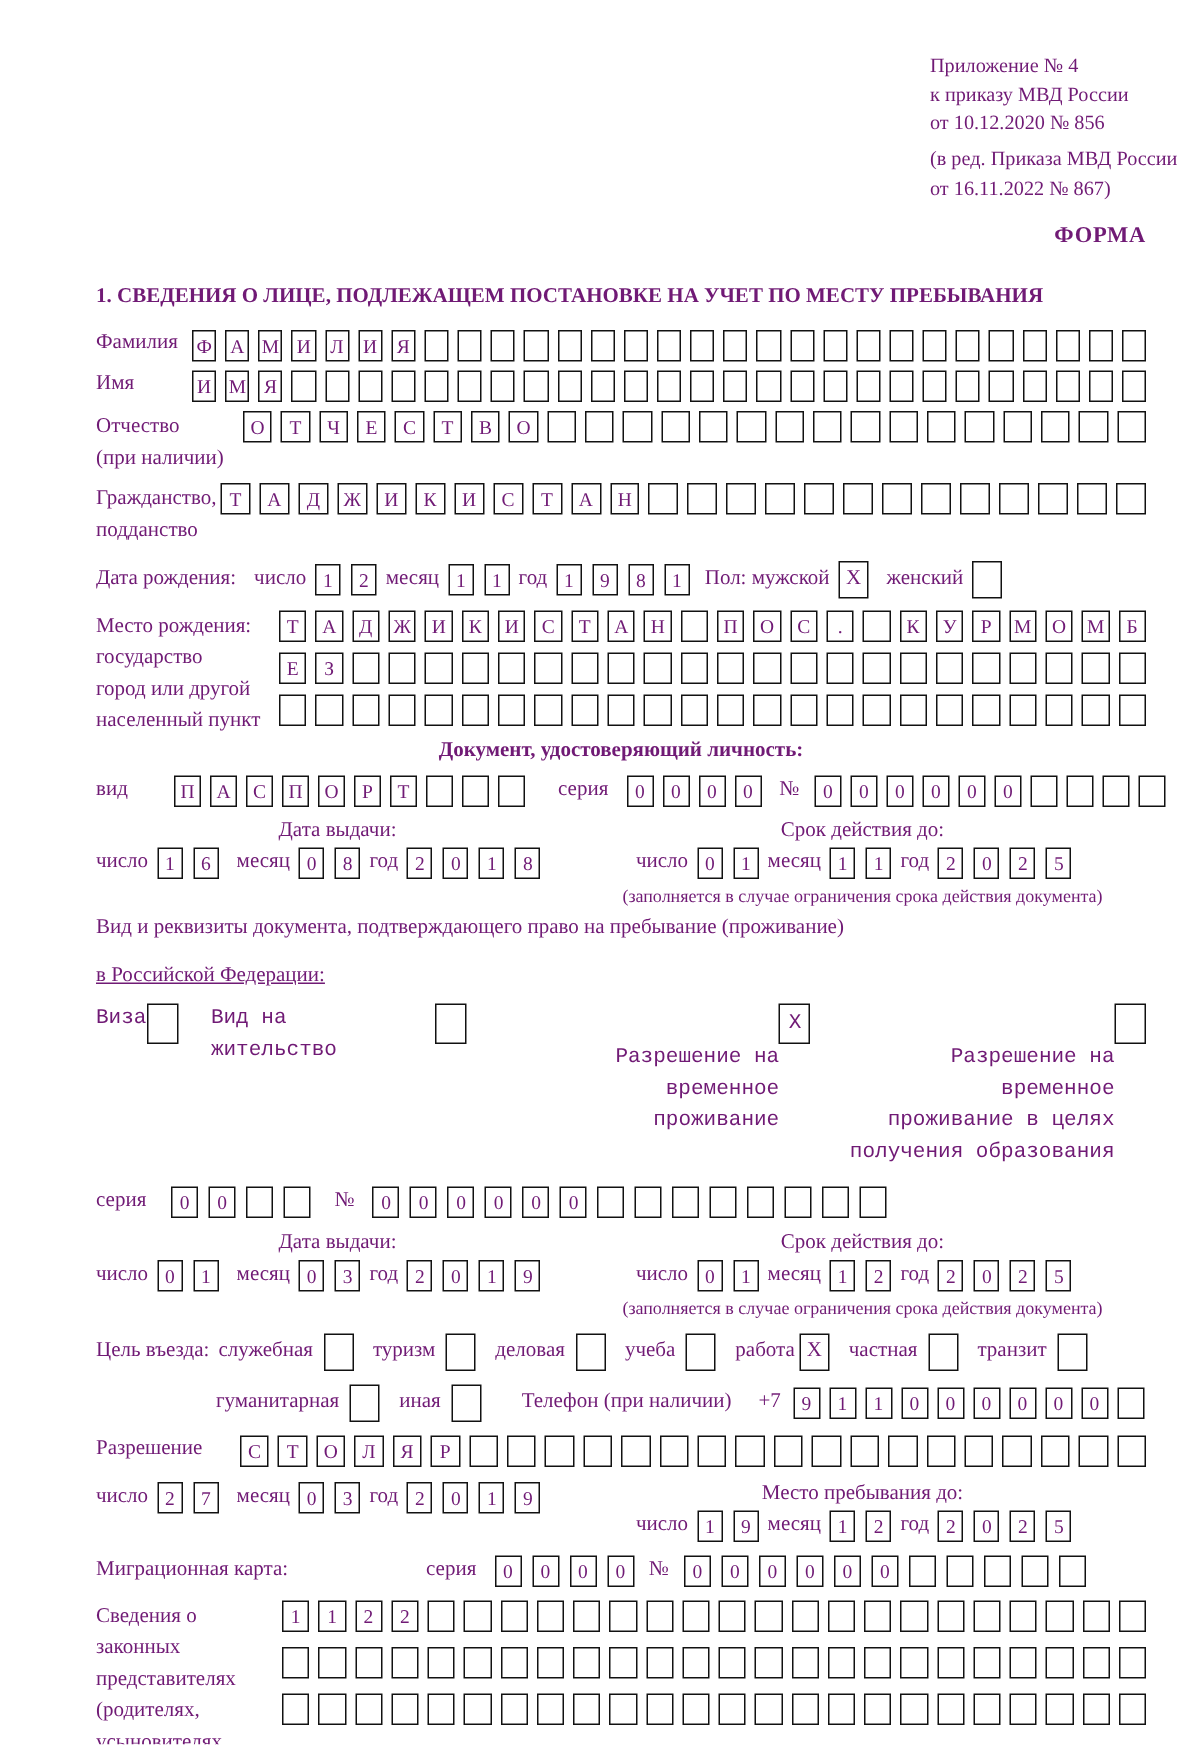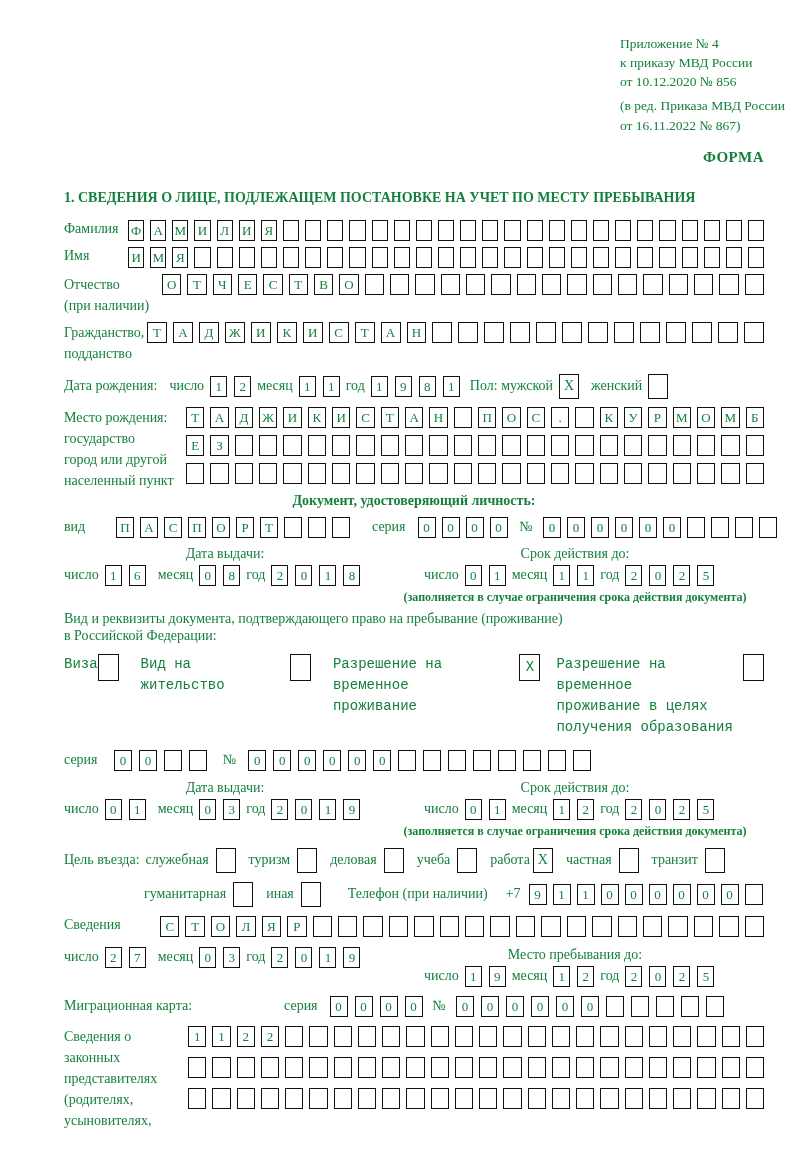--- a/index.html
+++ b/index.html
@@ -1,18 +1,18 @@
 <!DOCTYPE html>
 <html><head>
 <meta charset="utf-8">
 <style>
   html,body{margin:0;padding:0;background:#fff;}
   .page{
     width:800px;height:1163px;box-sizing:border-box;
-    padding:34px 36px 0 64px;background:#fff;color:#15803d;
+    padding:34px 36px 0 64px;background:#fff;color:#701a75;
     font-family:"Liberation Serif","DejaVu Serif",serif;font-size:14px;
     overflow:hidden;position:relative;
   }
   
   .annex{margin-left:556px;font-size:13.5px;line-height:1.42;white-space:nowrap;}
   .annex .grp2{margin-top:5px;}
   .forma{text-align:right;font-weight:bold;font-size:15px;margin-top:14px;letter-spacing:.5px;}
   
   .title{text-align:center;font-weight:bold;font-size:15px;line-height:1.55;margin-top:16px;}
   .blank-line{display:inline-block;width:54px;border-bottom:2px solid #333;vertical-align:baseline;margin-left:8px;}
@@ -43,26 +43,26 @@
   .iline{display:flex;align-items:center;margin-top:8px;}
   .iline .w{flex:none;}
   .center-bold{text-align:center;font-weight:bold;margin-top:6px;}
   
   .dates{display:flex;margin-top:4px;}
   .dcol1{width:46%;flex:none;}
   .dcol2{width:54%;flex:none;}
   .dhead{text-align:center;margin-bottom:3px;}
   .dline{display:flex;align-items:center;gap:6px;}
   .dcol2 .dline{padding-left:38px;}
-  .dnote{font-size:12px;text-align:center;margin-top:4px;font-weight:bold;}
+  .dnote{font-size:12px;text-align:center;margin-top:4px;}
   
   .opts{display:flex;align-items:flex-start;margin-top:10px;}
   .opt{display:flex;align-items:flex-start;gap:0;font-family:Liberation Mono, monospace;}
   .opt .t{line-height:1.5;}
-  .opt .multi{text-align:left;line-height:1.5;}
+  .opt .multi{text-align:right;line-height:1.5;margin-top:26px;}
   .chk-lg{width:21px;height:27px;}
   
   .popt{display:flex;align-items:center;gap:7px;margin-right:13px;}
   .popt:last-child{margin-right:0;}
 </style>
 </head>
 <body>
 
 <div class="page">
 
@@ -410,21 +410,21 @@
             <span class="cell">0</span>
             <span class="cell">2</span>
             <span class="cell">5</span>
           </span>
       </div>
       <div class="dnote">(заполняется в случае ограничения срока действия документа)</div>
     </div>
   </div>
 
   <div style="margin-top:6px;">Вид и реквизиты документа, подтверждающего право на пребывание (проживание)</div>
-  <div style="margin-top:1px;">в Российской Федерации:</div>
+  <div style="margin-top:16px;text-decoration:underline;">в Российской Федерации:</div>
 
   <div class="opts">
     <span class="opt">
       <span class="t">Виза</span>
       <span class="chk chk-lg"></span>
     </span>
     <span class="opt" style="margin-left:22px;">
       <span class="t">Вид на жительство</span>
       <span class="chk chk-lg" style="margin-left:12px;"></span>
     </span>
@@ -571,21 +571,21 @@
         <span class="cell">0</span>
         <span class="cell">0</span>
         <span class="cell">0</span>
         <span class="cell">0</span>
         <span class="cell">0</span>
         <span class="cell"></span>
       </span>
   </div>
 
   <div class="row" style="margin-top:9px;">
-    <span class="lbl" style="width:96px;">Сведения</span>
+    <span class="lbl" style="width:96px;">Разрешение</span>
     <span class="cells">
         <span class="cell">С</span>
         <span class="cell">Т</span>
         <span class="cell">О</span>
         <span class="cell">Л</span>
         <span class="cell">Я</span>
         <span class="cell">Р</span>
         <span class="cell"></span>
         <span class="cell"></span>
         <span class="cell"></span>

